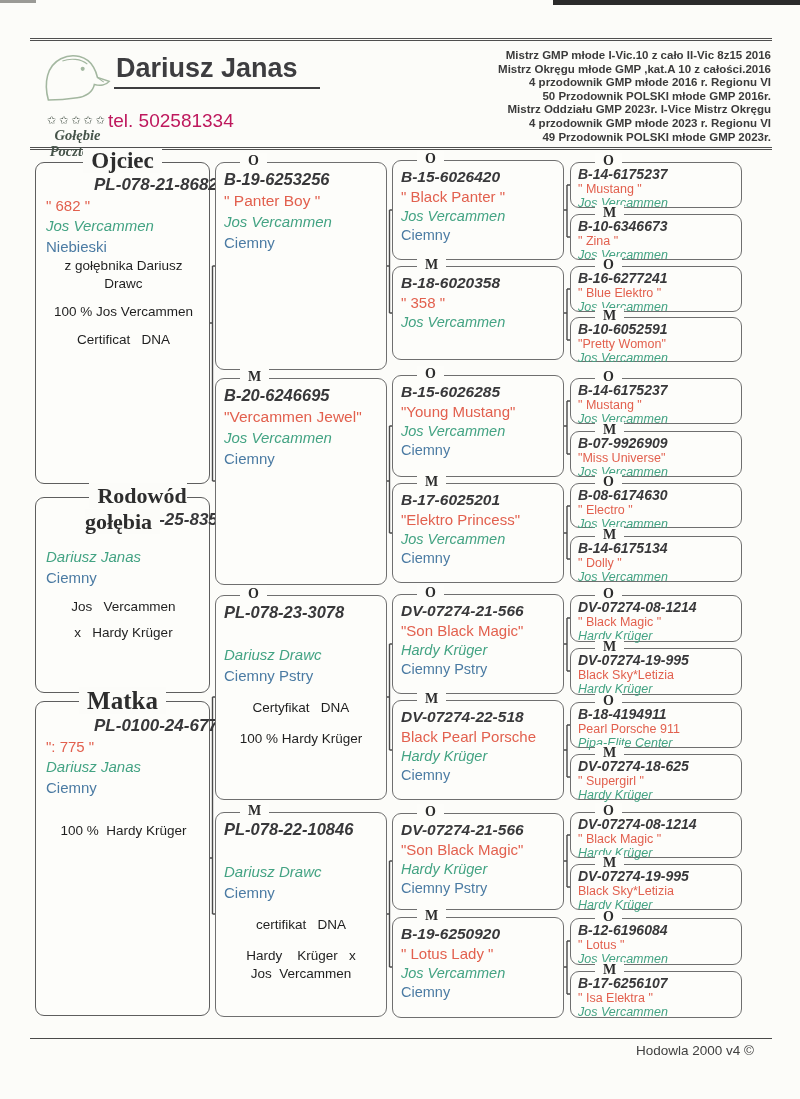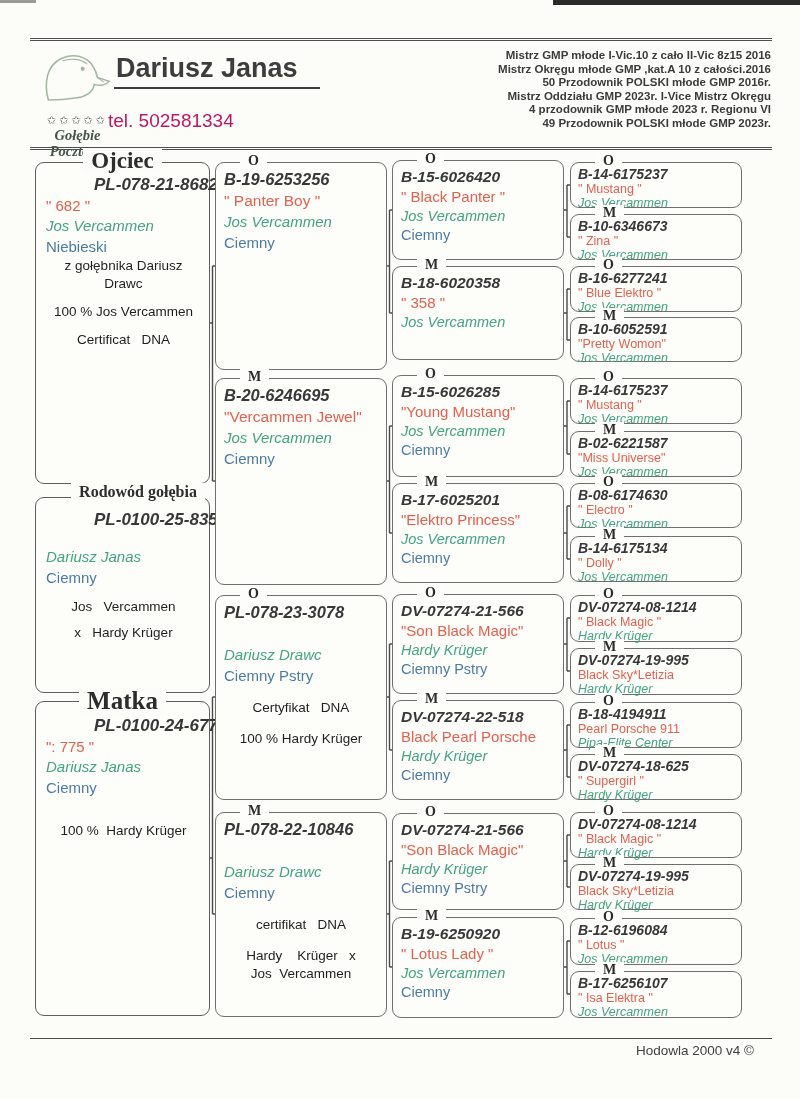--- a/index.html
+++ b/index.html
@@ -28,21 +28,21 @@
   
   .box { position:absolute; background:#fdfdfa; border:1.6px solid #6f6f6f; border-radius:9px; padding:5px 8px 0 8px; }
   .col1 { left:35px; width:175px; border-color:#5e5e5e; border-width:1.8px; padding-left:10px; padding-top:10px; }
   .father  { top:162px; height:322px; }
   .subject { top:497px; height:196px; }
   .mother  { top:701px; height:315px; padding-top:12px; }
 
   .title { position:absolute; top:-15px; left:0; right:0; text-align:center; }
   .title span { background:#fcfcf9; padding:0 8px; font-family:"Liberation Serif", serif; font-weight:bold; color:#2d2d2d;text-align:right; }
   .father .title span { font-size:23px; }
-  .subject .title span { font-size:16px;margin-left:31px; }
+  .subject .title span { font-size:22px;margin-left:31px; }
   .mother .title span { font-size:25px; top:-17px; }
 
   .sexlab { position:absolute; top:-10px; left:24px; background:#fdfdfa; padding:0 8px;
             font-family:"Liberation Serif", serif; font-weight:bold; font-size:14px; color:#2d2d2d; }
 
   .ring { font-weight:bold; font-style:italic; color:#38383a; white-space:pre; }
   .name { color:#e2604e; white-space:pre; }
   .strain { color:#43a383; font-style:italic; white-space:pre; }
   .colorline { color:#4b7ba3; white-space:pre; }
   .note { color:#1f1f1f; font-size:13.5px; text-align:center; white-space:pre-wrap; line-height:18px; }
@@ -91,20 +91,21 @@
     </svg>
     <div class="logo-stars">✩✩✩✩✩</div>
     <div class="logo-line">Gołębie</div>
     <div class="logo-line">Pocztowe</div>
   </div>
   <div class="breeder-name">Dariusz Janas</div>
   <div class="phone">tel. 502581334</div>
   <div class="achievements">
     <div>Mistrz GMP młode  I-Vic.10 z cało II-Vic 8z15 2016</div>
     <div>Mistrz Okręgu młode GMP ,kat.A 10 z całości.2016</div>
+    <div>4 przodownik GMP młode 2016 r. Regionu VI</div>
     <div>50 Przodownik POLSKI młode GMP 2016r.</div>
     <div>Mistrz Oddziału GMP 2023r.  I-Vice Mistrz Okręgu</div>
     <div>4 przodownik GMP młode 2023 r.  Regionu VI</div>
     <div>49 Przodownik POLSKI młode  GMP 2023r.</div>
   </div>
 
   <svg class="connectors" width="800" height="1099">
     <path d="M122 484 L122 497 M122 693 L122 701" stroke="#4a4a4a" stroke-width="1.4" fill="none"></path>
     <path d="M210 323 L212.5 323 M212.5 266 L212.5 481 M212.5 266 L215 266 M212.5 481 L215 481 M210 858 L212.5 858 M212.5 697 L212.5 914 M212.5 697 L215 697 M212.5 914 L215 914" stroke="#4a4a4a" stroke-width="1.4" fill="none"></path>
     <path d="M387 266 L389.5 266 M389.5 210 L389.5 313 M389.5 210 L392 210 M389.5 313 L392 313 M387 481 L389.5 481 M389.5 426 L389.5 533 M389.5 426 L392 426 M389.5 533 L392 533 M387 697 L389.5 697 M389.5 644 L389.5 750 M389.5 644 L392 644 M389.5 750 L392 750 M387 914 L389.5 914 M389.5 861 L389.5 967 M389.5 861 L392 861 M389.5 967 L392 967" stroke="#4a4a4a" stroke-width="1.4" fill="none"></path>
@@ -254,21 +255,21 @@
         <div class="strain">Jos Vercammen</div>
       </div>
       <div class="box g4" style="left: 570px; top: 378px; width: 172px; height: 46px;">
         <span class="sexlab">O</span>
         <div class="ring">B-14-6175237</div>
         <div class="name">" Mustang "</div>
         <div class="strain">Jos Vercammen</div>
       </div>
       <div class="box g4" style="left: 570px; top: 431px; width: 172px; height: 46px;">
         <span class="sexlab">M</span>
-        <div class="ring">B-02-6221587</div>
+        <div class="ring">B-07-9926909</div>
         <div class="name">"Miss Universe"</div>
         <div class="strain">Jos Vercammen</div>
       </div>
       <div class="box g4" style="left: 570px; top: 483px; width: 172px; height: 45px;">
         <span class="sexlab">O</span>
         <div class="ring">B-08-6174630</div>
         <div class="name">" Electro "</div>
         <div class="strain">Jos Vercammen</div>
       </div>
       <div class="box g4" style="left: 570px; top: 536px; width: 172px; height: 46px;">

